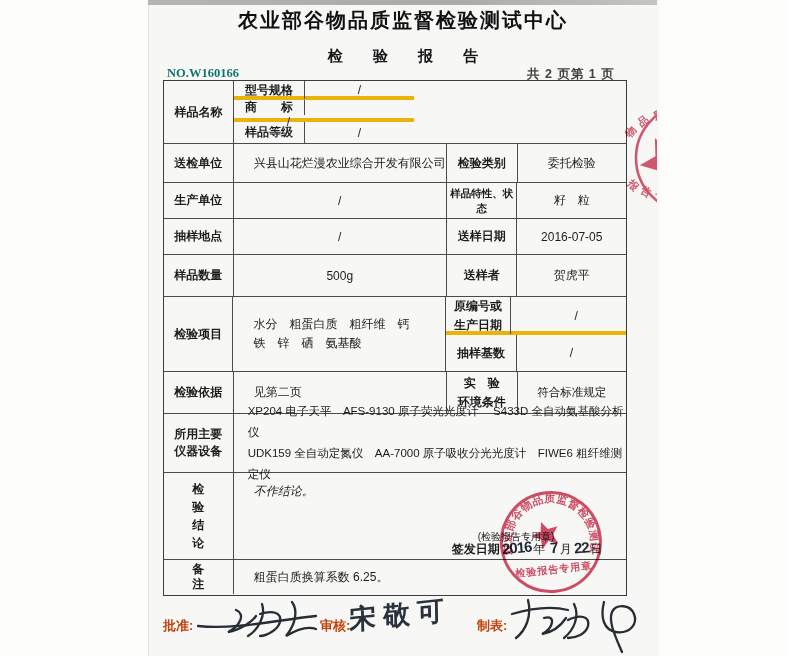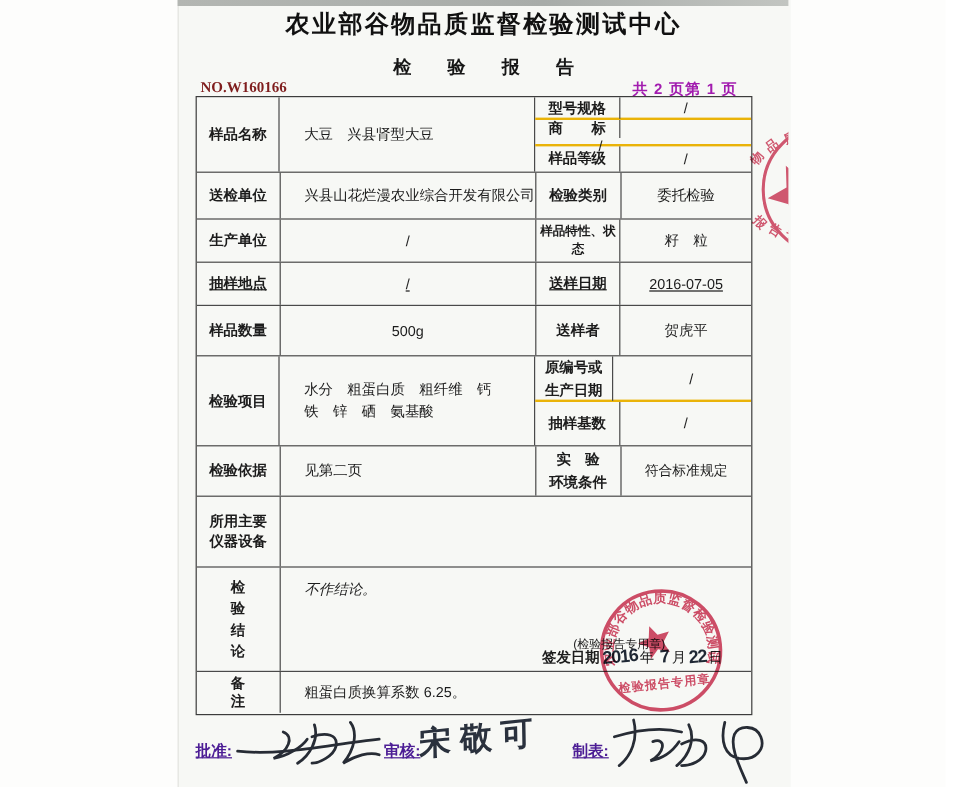--- a/index.html
+++ b/index.html
@@ -3,47 +3,47 @@
 <meta charset="utf-8">
 <style>
   html,body{margin:0;padding:0;}
   body{font-family:"Liberation Sans",sans-serif;background:#ffffff;}
   #canvas{position:relative;width:788px;height:656px;background:#fdfdfc;overflow:hidden;}
   #paper{position:absolute;left:148px;top:0;width:510px;height:656px;background:#f7f8f5;border-left:1px solid #e3e4e0;}
   #scanStrip{position:absolute;left:148px;top:0;width:509px;height:5px;background:linear-gradient(90deg,#b3b6b2,#a8aca9 60%,#c2c5c1);}
   .t{color:#1c1c1c;}
   #orgTitle{position:absolute;left:148px;top:7px;width:510px;text-align:center;font-size:20px;font-weight:bold;letter-spacing:2px;color:#111;}
   #reportTitle{position:absolute;left:148px;top:47px;width:510px;text-align:center;font-size:15px;font-weight:bold;letter-spacing:13px;color:#161616;text-indent:13px;}
-  #reportNo{position:absolute;left:167px;top:66px;font-size:12.5px;font-weight:600;font-family:"Liberation Serif",serif;color:#7f1d1d;}
-  #pageInfo{position:absolute;left:527px;top:66px;font-size:12.5px;font-weight:600;color:#a21caf;letter-spacing:1px;}
+  #reportNo{position:absolute;left:167px;top:66px;font-size:12.5px;font-weight:600;font-family:"Liberation Serif",serif;color:#0f766e;}
+  #pageInfo{position:absolute;left:527px;top:66px;font-size:12.5px;font-weight:600;color:#404040;letter-spacing:1px;}
   
   #tbl{position:absolute;left:163px;top:80px;width:464px;height:516px;border:1.4px solid #3c3c3c;box-sizing:border-box;font-size:12px;color:#1c1c1c;overflow:hidden;background:transparent;}
   .row{display:flex;border-bottom:1px solid #4a4a4a;box-sizing:border-box;}
   .row:last-child{border-bottom:none;}
   .cell{box-sizing:border-box;display:flex;align-items:center;white-space:pre-wrap;}
   .br{border-right:1px solid #4a4a4a;}
   .c1{width:70px;justify-content:center;font-weight:600;text-align:center;}
   .c2{width:214px;padding-left:20px;}
   .c2.center{justify-content:center;padding-left:0;}
   .c3{width:71px;justify-content:center;font-weight:600;text-align:center;line-height:15px;}
   .c4{width:109px;justify-content:center;}
   .cspan{width:394px;padding-left:20px;}
   .substack{display:flex;flex-direction:column;width:180px;}
-  .srow{display:flex;border-bottom:2px solid #eab308;box-sizing:border-box;}
+  .srow{display:flex;border-bottom:4px solid #eab308;box-sizing:border-box;}
   .srow:last-child{border-bottom:none;}
   .two{flex-direction:column;justify-content:center;align-items:flex-start;line-height:19px;}
   .vlabel{width:15px;line-height:18px;word-break:break-all;text-align:center;font-weight:600;}
   .instr{line-height:21px;font-size:11.5px;}
   .conclusionCell{position:relative;width:394px;box-sizing:border-box;}
   .conclusionText{position:absolute;left:20px;top:10px;font-style:italic;}
   .sealNote{position:absolute;left:244px;top:57px;font-size:10px;color:#1c1c1c;}
   .issueLine{position:absolute;left:218px;top:66px;font-size:12px;white-space:nowrap;color:#1c1c1c;}
   .hand{display:inline-block;font-size:15px;color:#1f2834;transform:rotate(-5deg);font-weight:600;letter-spacing:-1px;padding:0 2px;}
   
-  .footLabel{position:absolute;font-size:13px;font-weight:700;color:#4c1d95;text-decoration:underline;}
+  .footLabel{position:absolute;font-size:13px;font-weight:700;color:#c2410c;}
   #reviewSig{position:absolute;left:349px;top:597px;font-size:27px;color:#2a313d;letter-spacing:7px;transform:rotate(-6deg) skewX(-5deg);font-weight:600;}
   .sigSvg{position:absolute;}
   .sigSvg path{stroke:#272c35;stroke-width:2.3;fill:none;stroke-linecap:round;}
   
   .stampSvg{position:absolute;mix-blend-mode:multiply;}
   #edgeClip{position:absolute;left:620px;top:102px;width:37px;height:110px;overflow:hidden;mix-blend-mode:multiply;}
 </style>
 </head>
 <body>
 
@@ -53,21 +53,20 @@
 
   <div id="orgTitle" class="t">农业部谷物品质监督检验测试中心</div>
   <div id="reportTitle" class="t">检 验 报 告</div>
   <div id="reportNo">NO.W160166</div>
   <div id="pageInfo">共 2 页第 1 页</div>
 
   <div id="tbl">
 
     <div class="row" style="height:63px;">
       <div class="cell c1 br">样品名称</div>
-      <div class="cell c2 br">大豆　兴县肾型大豆</div>
       <div class="substack">
         <div class="srow" style="height:19px;">
           <div class="cell c3 br" style="height:18px;">型号规格</div>
           <div class="cell c4" style="height:18px;">/</div>
         </div>
         <div class="srow" style="height:22px;flex-direction:column;">
           <div class="cell c3 br" style="height:21px;">商　　标</div>
           <div class="cell c4" style="height:21px;">/</div>
         </div>
         <div class="srow" style="height:21px;">
@@ -84,21 +83,21 @@
       <div class="cell c4">委托检验</div>
     </div>
 
     <div class="row" style="height:36px;">
       <div class="cell c1 br">生产单位</div>
       <div class="cell c2 br center">/</div>
       <div class="cell c3 br" style="font-size:10.5px;">样品特性、状态</div>
       <div class="cell c4">籽　粒</div>
     </div>
 
-    <div class="row" style="height:36px;text-decoration:underline;">
+    <div class="row" style="height:36px;">
       <div class="cell c1 br">抽样地点</div>
       <div class="cell c2 br center">/</div>
       <div class="cell c3 br">送样日期</div>
       <div class="cell c4">2016-07-05</div>
     </div>
 
     <div class="row" style="height:42px;">
       <div class="cell c1 br">样品数量</div>
       <div class="cell c2 br center">500g</div>
       <div class="cell c3 br">送样者</div>
@@ -133,20 +132,24 @@
         <span>实　验</span>
         <span>环境条件</span>
       </div>
       <div class="cell c4" style="font-size:11.5px;">符合标准规定</div>
     </div>
 
     <div class="row" style="height:59px;">
       <div class="cell c1 br two" style="align-items:center;line-height:17px;">
         <span>所用主要</span>
         <span>仪器设备</span>
+      </div>
+      <div class="cell cspan two instr" style="padding-left:14px;">
+        <span>XP204 电子天平　AFS-9130 原子荧光光度计　 S433D 全自动氨基酸分析仪</span>
+        <span>UDK159 全自动定氮仪　AA-7000 原子吸收分光光度计　FIWE6 粗纤维测定仪</span>
       </div>
     </div>
 
     <div class="row" style="height:87px;">
       <div class="cell c1 br">
         <span class="vlabel">检验结论</span>
       </div>
       <div class="conclusionCell">
         <span class="conclusionText">不作结论。</span>
         <span class="sealNote">(检验报告专用章)</span>

